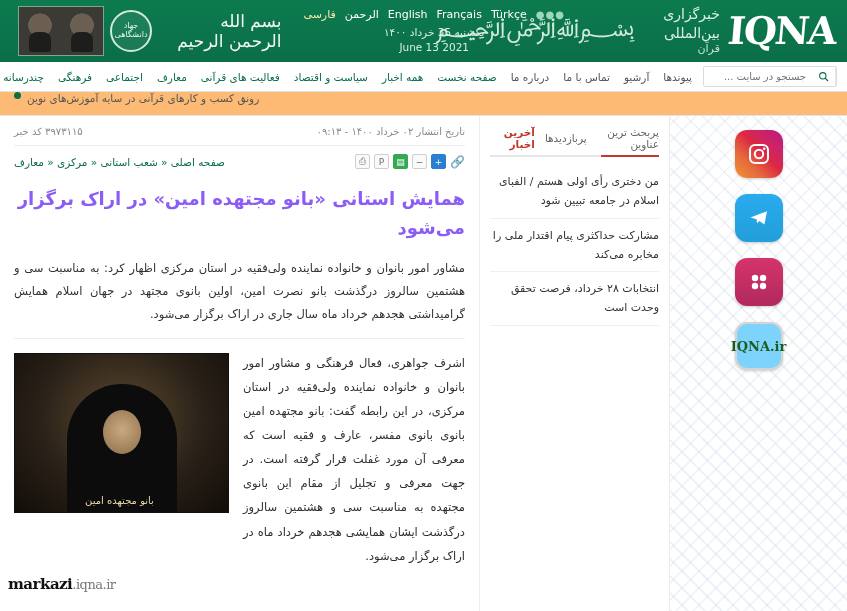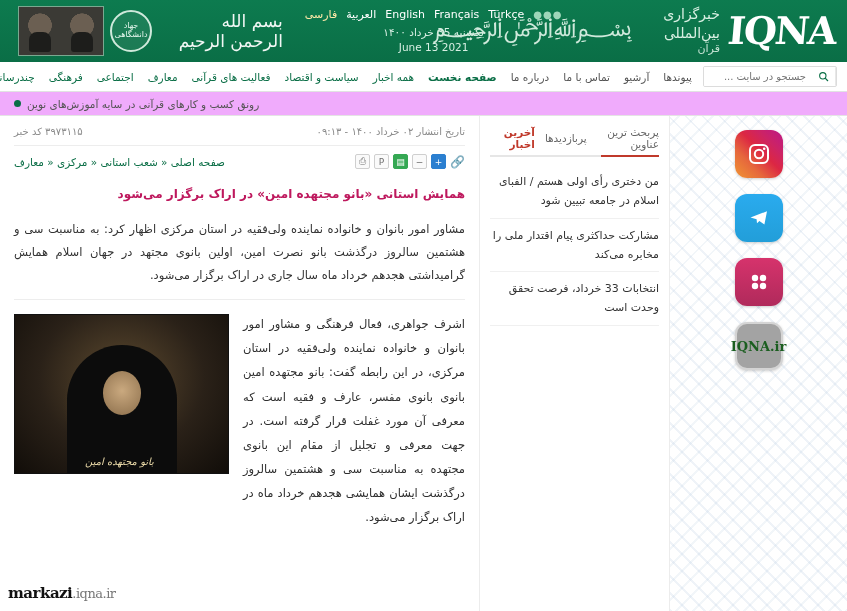--- a/index.html
+++ b/index.html
@@ -152,21 +152,21 @@
     height: 30px;
   }
   .nav-item {
     font-size: 10.5px;
     color: #0a6e46;
     padding: 0 7px;
     line-height: 30px;
     white-space: nowrap;
     cursor: pointer;
   }
-  .nav-item.first { color: #0a6e46; font-weight: bold; }
+  .nav-item.first { color: #0a6e46; font-weight: normal; }
   .nav-left {
     display: flex;
     align-items: center;
     gap: 0;
   }
   .nav-left .nav-item { color: #555; }
   .search-box {
     display: flex;
     align-items: center;
     border: 1px solid #dcdcdc;
@@ -192,24 +192,23 @@
     border-right: 1px solid #e8e8e8;
     display: flex; align-items:center; justify-content:center;
     color: #0a6e46;
     font-size: 12px;
     cursor: pointer;
   }
 
   
   .ticker {
     height: 24px;
-    background: #f0abfc;
+    background: #fdba74;
     border-bottom: 1px solid #e4e4e4;
     display: flex;
-    align-items: center;
     justify-content: flex-end;
     padding: 0 14px;
     font-size: 10.5px;
     color: #555;
     gap: 6px;
   }
   .ticker .bullet {
     width: 7px; height: 7px; border-radius: 50%;
     background: #0a6e46;
     display: inline-block;
@@ -250,21 +249,21 @@
     border-radius: 12px;
     display: flex; align-items: center; justify-content: center;
     color: #fff;
     font-size: 22px;
     box-shadow: 0 1px 3px rgba(0,0,0,.2);
   }
   .soc.instagram { background: linear-gradient(45deg,#f09433,#e6683c 30%,#dc2743 55%,#cc2366 75%,#bc1888); }
   .soc.telegram { background: linear-gradient(180deg,#2aabee,#229ed9); }
   .soc.bale { background: linear-gradient(180deg,#d6336c,#b02a5b); }
   .soc.iqna {
-    background: #a3a3a3;
+    background: #7dd3fc;
     border: 2px solid #d4d4d4;
     color: #1b5e20;
     font-size: 13px;
     font-weight: bold;
     font-family: "DejaVu Serif", serif;
   }
 
   
   .newslist {
     width: 190px;
@@ -338,23 +337,23 @@
     font-size: 9px;
     color: #6b6b6b;
     background: #fafafa;
     cursor: pointer;
   }
   .tool.green { background: #35a853; border-color:#35a853; color: #fff; }
   .tool.blue { background: #2b7fd0; border-color:#2b7fd0; color:#fff; }
   .tool.plain { border: 0; background: transparent; font-size: 12px; color:#888; }
 
   h1.headline {
-    font-size: 12px;
+    font-size: 18px;
     line-height: 1.6;
-    color: #be185d;
+    color: #8b5cf6;
     margin: 10px 0 14px 0;
     text-align: right;
     font-weight: bold;
     font-family: "DejaVu Sans", sans-serif;
   }
   .lead {
     font-size: 11.5px;
     line-height: 2;
     color: #333;
     text-align: justify;
@@ -397,35 +396,34 @@
     border-radius: 50%;
     background: radial-gradient(circle at 50% 45%, #caa97f, #8a6d4a);
   }
   .figure .caption {
     position: absolute;
     left: 0; right: 4px; bottom: 6px;
     text-align: center;
     color: #e9d9a8;
     font-size: 10px;
     letter-spacing: .5px;
-    font-style: italic;
   }
   .para {
     font-size: 11.5px;
     line-height: 2.1;
     color: #2f2f2f;
     margin: 0 0 13px 0;
     text-align: justify;
   }
 
   
   .watermark {
     position: absolute;
     left: 8px;
-    bottom: 9px;
+    bottom: 18px;
     font-size: 15px;
     font-weight: bold;
     font-family: "DejaVu Serif", serif;
     color: #111;
     letter-spacing: -.5px;
   }
   .watermark .dim { color: #777; font-weight: normal; font-size: 13px; }
 </style>
 </head>
 <body>
@@ -441,21 +439,21 @@
   </div>
 
   <div class="center-emblem">﷽</div>
 
   <div class="header-mid">
     <div class="lang-row">
       <span class="dots">●●●</span>
       <a href="#">Türkçe</a>
       <a href="#">Français</a>
       <a href="#">English</a>
-      <a href="#">العربية</a>
+      <a href="#">الرحمن</a>
       <a href="#" class="active">فارسی</a>
     </div>
     <div class="date-row">
       <div>یکشنبه 35 خرداد ۱۴۰۰</div>
       <div>2021 June 13</div>
     </div>
   </div>
 
   <div class="bism">بسم الله الرحمن الرحیم</div>
 
@@ -535,21 +533,21 @@
   <div class="newslist">
     <div class="newslist-tabs">
       <span class="tab">پربحث ترین عناوین</span>
       <span class="tab">پربازدیدها</span>
       <span class="tab active">آخرین اخبار</span>
     </div>
     <div class="newslist-rule"></div>
 
     <div class="news-item">من دختری رأی اولی هستم / الفبای اسلام در جامعه تبیین شود</div>
     <div class="news-item">مشارکت حداکثری پیام اقتدار ملی را مخابره می‌کند</div>
-    <div class="news-item">انتخابات 33 خرداد، فرصت تحقق وحدت است</div>
+    <div class="news-item">انتخابات ۲۸ خرداد، فرصت تحقق وحدت است</div>
   </div>
 
   <div class="article">
 
     <div class="meta-row">
       <div>
         <span>تاریخ انتشار</span>
         <span>۰۲ خرداد ۱۴۰۰ - ۰۹:۱۳</span>
       </div>
       <div>

